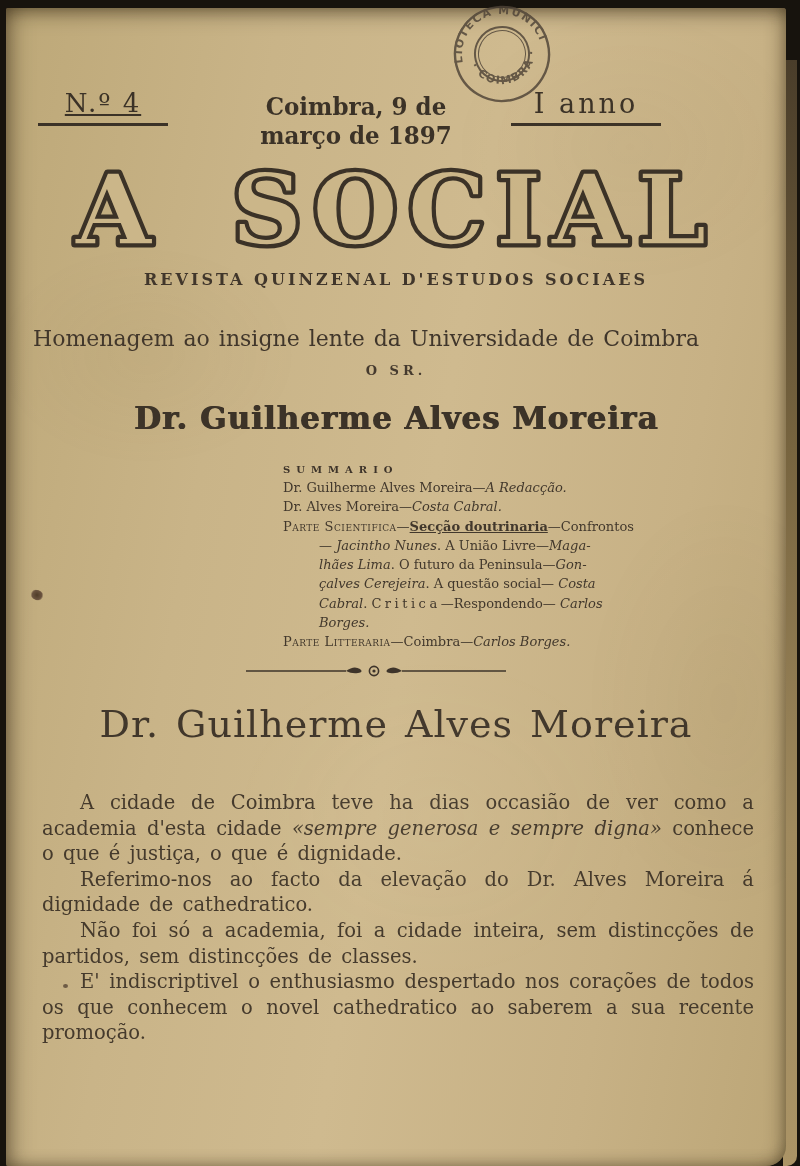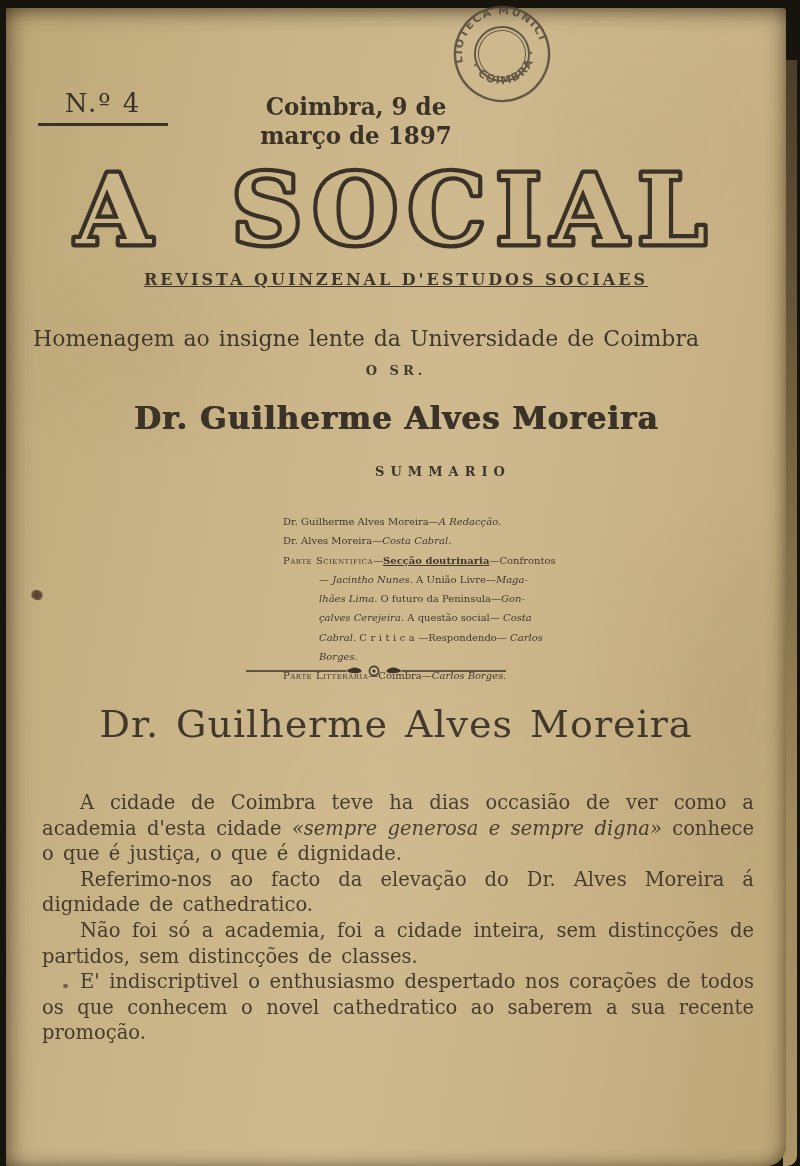--- a/index.html
+++ b/index.html
@@ -30,66 +30,66 @@
       radial-gradient(260px 200px at 80% 12%,rgba(120,95,55,.08),transparent 70%),
       radial-gradient(300px 240px at 55% 70%,rgba(255,240,200,.07),transparent 70%),
       radial-gradient(200px 300px at 92% 60%,rgba(100,80,45,.10),transparent 70%);
   }
   .abs{position:absolute;}
 
   
   #issue-number{
     left:32px;top:80px;width:130px;text-align:center;
     font-size:26px;letter-spacing:2px;color:#3b3227;
-    border-bottom:3px solid #3b3227;padding-bottom:5px;
+    border-bottom:3px solid #3b3227;padding-bottom:5px;text-decoration:underline;
   }
   #header-date{
     left:215px;top:84px;width:270px;text-align:center;
     font-size:25px;font-weight:bold;color:#3b3227;letter-spacing:0px;
     transform:scaleX(.92);
   }
   #year-label{
     left:505px;top:80px;width:150px;text-align:center;
     font-size:27px;letter-spacing:3px;color:#3b3227;
     border-bottom:3px solid #3b3227;padding-bottom:4px;
   }
 
   
   #stamp{left:444px;top:-6px;width:104px;height:104px;opacity:.82;transform:rotate(-14deg);}
 
   
   #masthead{left:0;top:140px;width:780px;height:122px;}
   #masthead-subtitle{
     left:0;top:262px;width:780px;text-align:center;
-    font-size:16px;font-weight:bold;letter-spacing:3px;color:#40362b;text-decoration:underline;
+    font-size:16px;font-weight:bold;letter-spacing:3px;color:#40362b;
   }
 
   
   #homage-line{
     left:0;top:318px;width:720px;text-align:center;
     font-size:22px;color:#40362b;word-spacing:2px;
   }
   #homage-honorific{
     left:0;top:355px;width:780px;text-align:center;
     font-size:13px;font-weight:bold;letter-spacing:4px;color:#453a2e;
   }
   #homage-name{
     left:0;top:392px;width:780px;text-align:center;
     font-size:31px;font-weight:bold;color:#3c3328;letter-spacing:1px;
     text-shadow:1px 0 0 #3c3328;
   }
 
   
   #summary-heading{
-    left:277px;top:456px;width:320px;text-align:center;
-    font-size:13px;font-weight:bold;letter-spacing:6px;color:#3e342a;
+    left:277px;top:456px;width:320px;text-align:left;
+    font-size:10px;font-weight:bold;letter-spacing:6px;color:#3e342a;
   }
   #summary-list{
-    left:277px;top:504px;width:372px;
-    font-size:10px;line-height:19.3px;color:#42382c;
+    left:277px;top:470px;width:372px;
+    font-size:13px;line-height:19.3px;color:#42382c;
   }
   .sum-line{white-space:nowrap;}
   .sum-line.ind1{padding-left:36px;}
   .i{font-style:italic;}
   .b{font-weight:bold;text-decoration:underline;}
   .sc{font-variant:small-caps;letter-spacing:.5px;}
   .sp{letter-spacing:3.5px;font-weight:500;}
 
   
   #divider{left:240px;top:652px;width:260px;height:22px;}
@@ -119,20 +119,21 @@
 </style>
 </head>
 <body>
 
 <div id="edge-sliver"></div>
 
 <div id="paper">
 
   <div class="abs" id="issue-number">N.º 4</div>
   <div class="abs" id="header-date">Coimbra, 9 de março de 1897</div>
+  <div class="abs" id="year-label">I anno</div>
 
   <svg class="abs" id="stamp" viewBox="0 0 104 104">
     <defs>
       <path id="arc-top" d="M 12,52 A 40,40 0 0 1 92,52"></path>
       <path id="arc-bot" d="M 19,56 A 34,34 0 0 0 85,56"></path>
     </defs>
     <circle cx="52" cy="52" r="47" fill="none" stroke="#4e4337" stroke-width="2.4"></circle>
     <circle cx="52" cy="52" r="27" fill="none" stroke="#4e4337" stroke-width="2"></circle>
     <circle cx="52" cy="52" r="23.5" fill="none" stroke="#4e4337" stroke-width="1"></circle>
     <text font-family="'DejaVu Sans',sans-serif" font-size="11" font-weight="bold" fill="#4e4337" letter-spacing="1.5">

